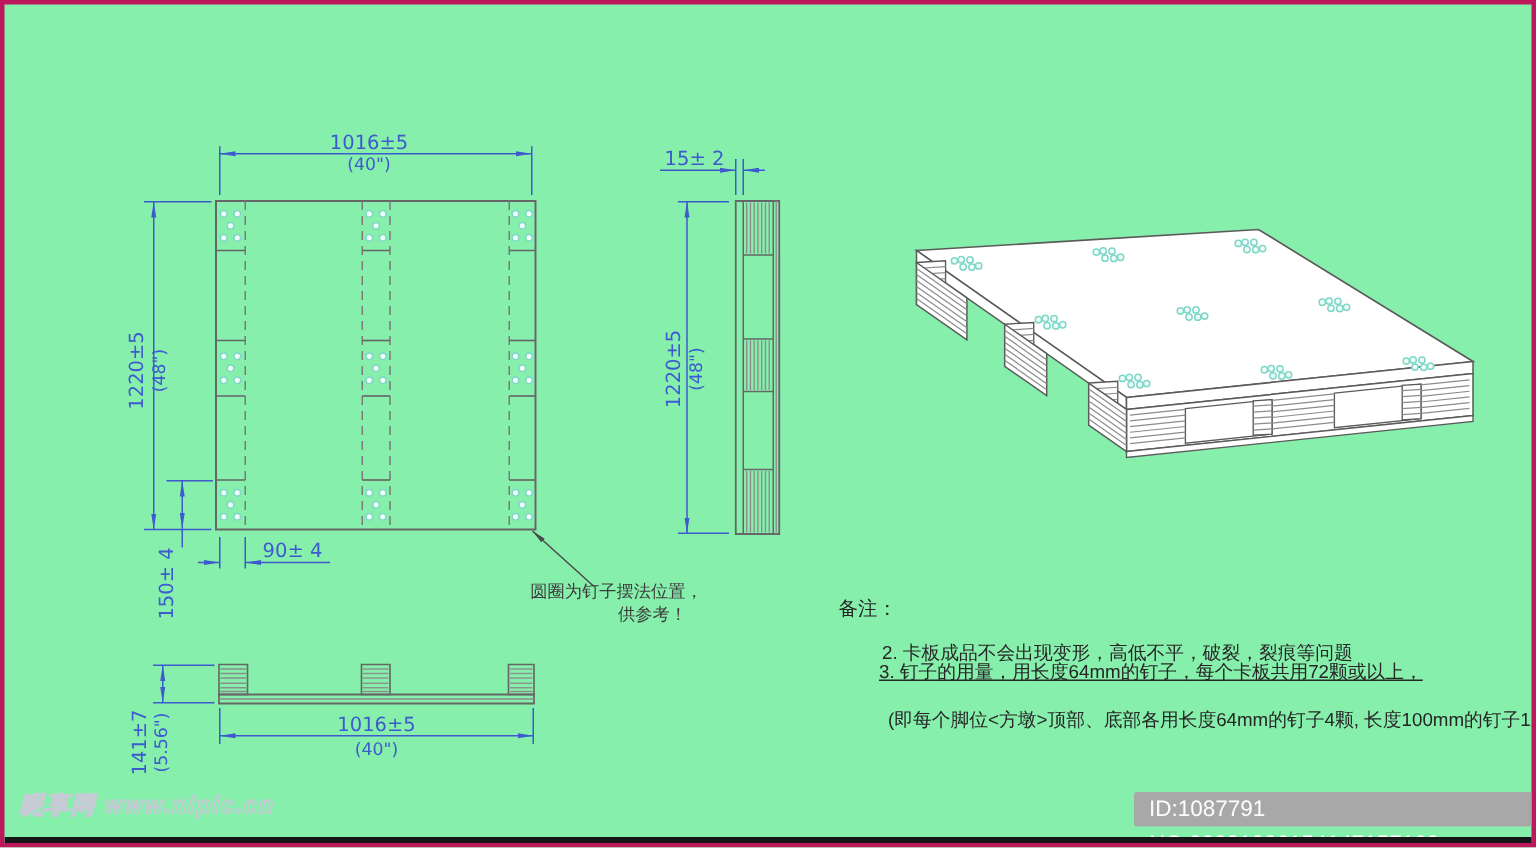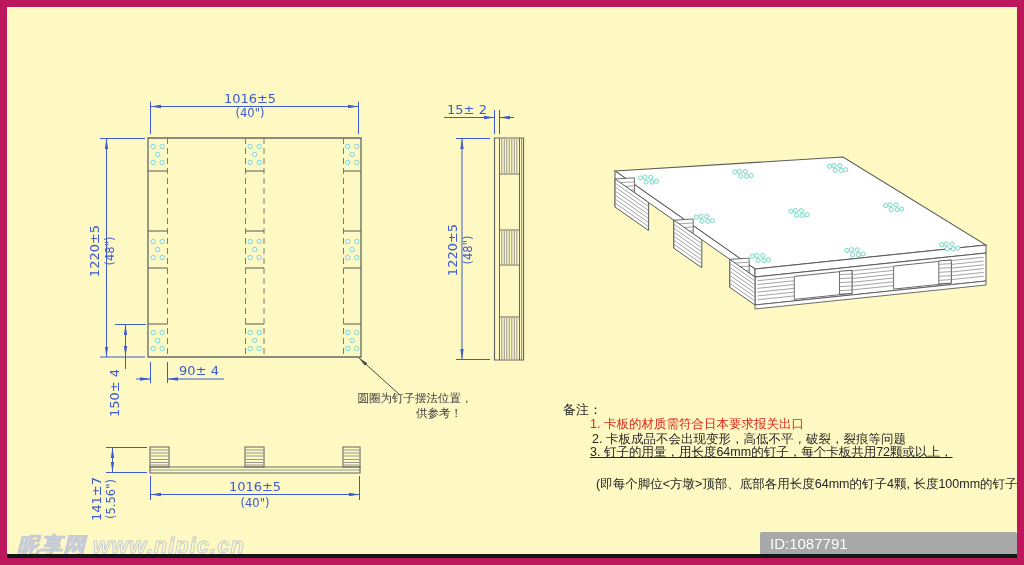--- a/index.html
+++ b/index.html
@@ -1,33 +1,33 @@
 <!DOCTYPE html>
 <html><head>
 <meta charset="utf-8">
 <style>
   html,body{margin:0;padding:0;background:#fff;}
-  .page{position:relative;width:1024px;height:565px;background:#fef9c3;
-        border:7px solid #be185d;box-sizing:border-box;overflow:hidden;
+  .page{position:relative;width:1024px;height:565px;background:#86efac;
+        border:3px solid #be185d;box-sizing:border-box;overflow:hidden;
         font-family:"Liberation Sans",sans-serif;}
   svg{position:absolute;left:0;top:0;}
   svg text{font-family:"DejaVu Sans","Liberation Sans",sans-serif;}
   .dt{fill:#3d5acf;font-size:13px;}
   .dts{fill:#3d5acf;font-size:11.5px;}
   .ann{fill:#3c3c3c;font-size:11.5px;}
   .notes{position:absolute;left:0;top:0;width:1024px;height:565px;pointer-events:none;}
   .notes span{position:absolute;white-space:nowrap;font-size:12.5px;color:#262626;
               font-family:"Liberation Sans",sans-serif;}
   .notes .t{left:556px;top:394px;font-size:13px;}
   .n1{left:583px;top:409px;color:#e02318 !important;}
   .n2{left:585px;top:424px;}
   .n3{left:583px;top:437px;text-decoration:underline;}
   .n4{left:597px;top:454px;}
   .n5{left:589px;top:469px;}
-  .watermark{position:absolute;left:10px;top:524px;font-size:22px;font-weight:bold;
+  .watermark{position:absolute;left:10px;top:524px;font-size:16px;font-weight:bold;
              font-style:italic;color:transparent;-webkit-text-stroke:1px #c6cbd5;
              letter-spacing:1px;}
   .badge{position:absolute;left:753px;top:525px;height:23px;line-height:23px;
          padding:0 10px;background:#a8a8a8;color:#fdfdfd;font-size:15px;
          border-radius:2px;}
   .bottombar{position:absolute;left:0;bottom:0;width:1024px;height:4px;background:#161616;}
 </style>
 </head>
 <body>
 
@@ -345,21 +345,20 @@
     <text class="dts" x="108" y="492" text-anchor="middle" transform="rotate(-90 108 492)">(5.56")</text>
     <text class="dt" x="248" y="484" text-anchor="middle">1016±5</text>
     <text class="dts" x="248" y="500" text-anchor="middle">(40")</text>
 
     <text class="ann" x="408" y="395" text-anchor="middle">圆圈为钉子摆法位置，</text>
     <text class="ann" x="432" y="410" text-anchor="middle">供参考！</text>
   </svg>
 
   <div class="notes">
     <span class="t">备注：</span>
-    <span class="n1">1. 卡板的材质需符合日本要求报关出口</span>
     <span class="n2">2. 卡板成品不会出现变形，高低不平，破裂，裂痕等问题</span>
     <span class="n3">3. 钉子的用量，用长度64mm的钉子，每个卡板共用72颗或以上，</span>
     <span class="n5">(即每个脚位&lt;方墩&gt;顶部、底部各用长度64mm的钉子4颗, 长度100mm的钉子1颗)</span>
   </div>
 
   <div class="watermark">昵享网 www.nipic.cn</div>
   <div class="badge">ID:1087791 NO:20231026154147157109</div>
   <div class="bottombar"></div>
 </div>
 

